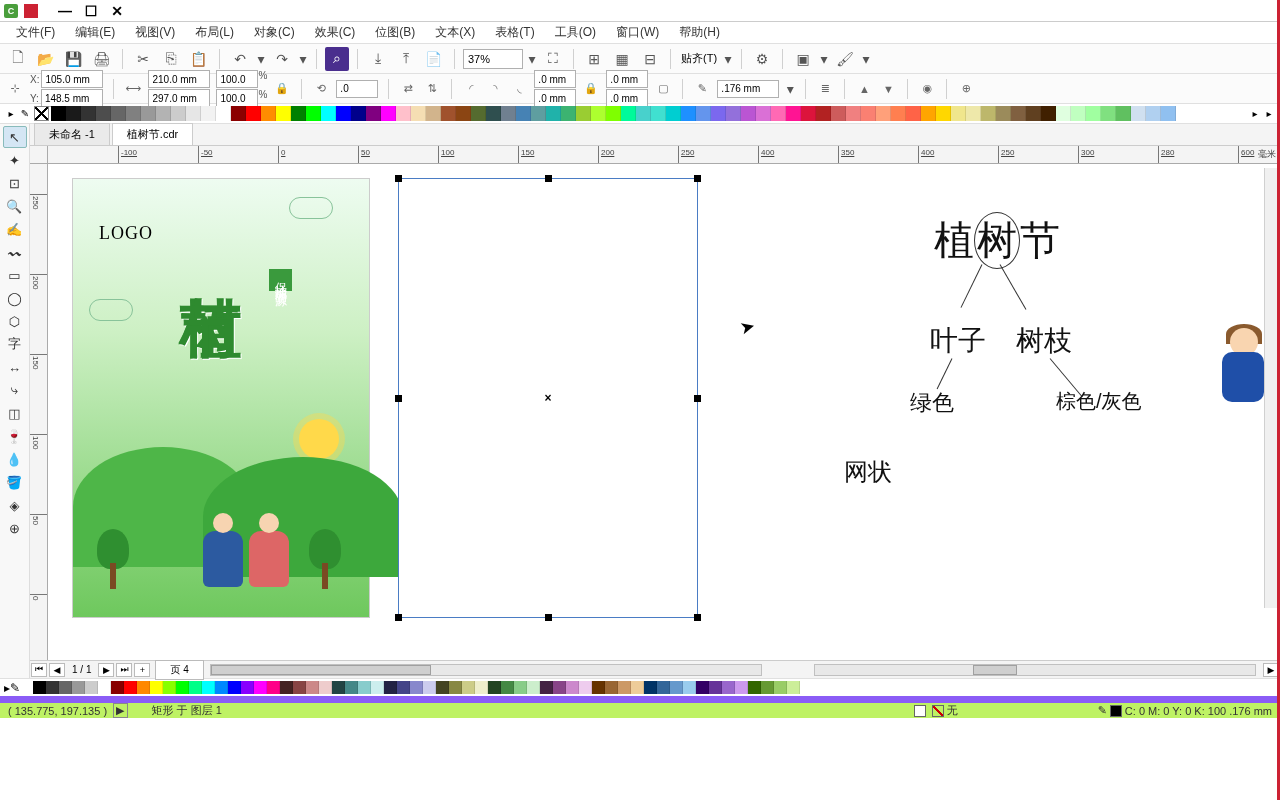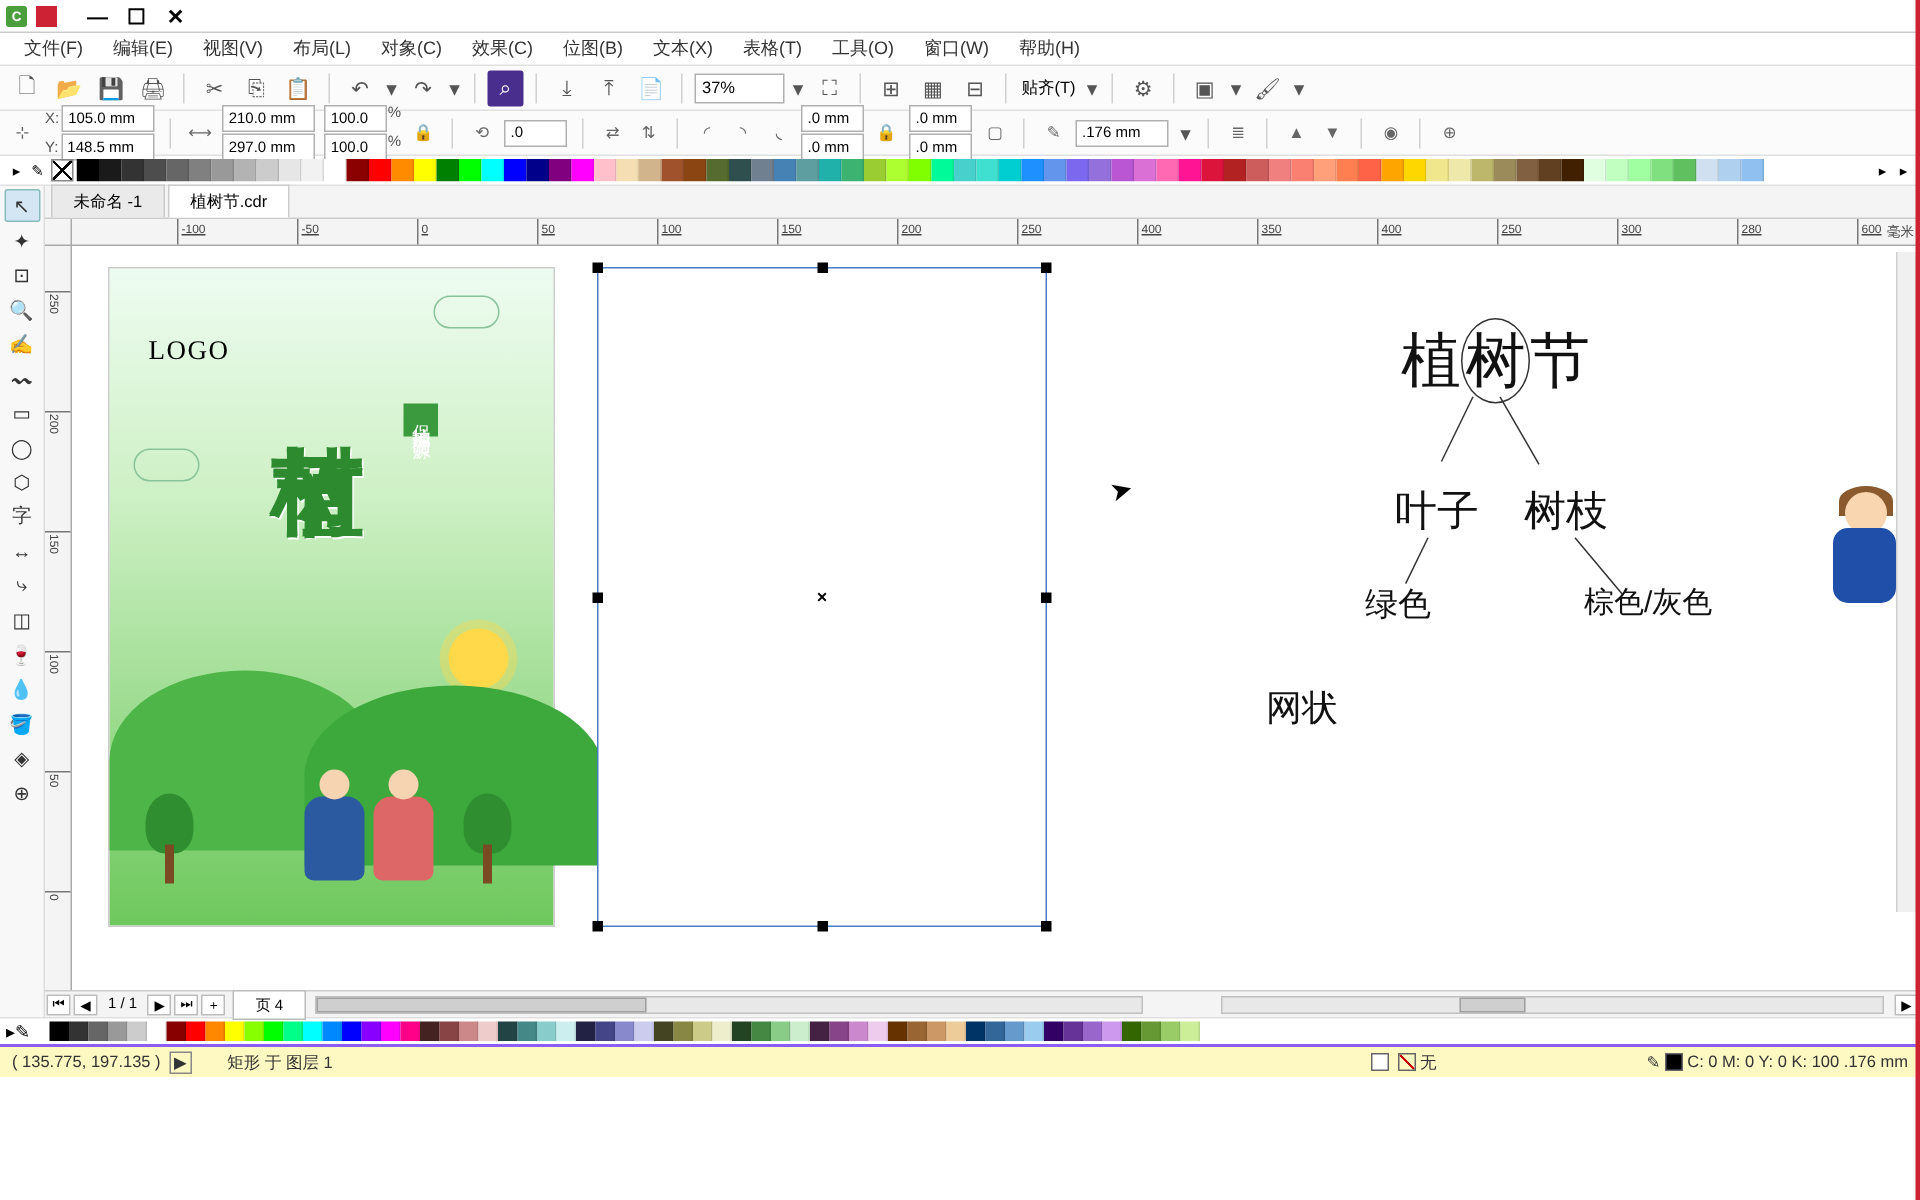--- a/index.html
+++ b/index.html
@@ -114,21 +114,21 @@
 .scroll-h-area .pagecount { padding:0 6px;}
 .scroll-h-area .pagetab { padding:2px 14px; border:1px solid #bbb; background:#fff; margin-left:4px;}
 .scroll-h-area .track { flex:1; height:12px; background:#e8e8e8; border:1px solid #c0c0c0; margin:0 6px; position:relative;}
 .scroll-h-area .track.t2 { flex:0.8;}
 .scroll-h-area .thumb-s { position:absolute; top:0; bottom:0; background:#cfcfcf; border:1px solid #a0a0a0;}
 
 .colorbar2 { height: 18px; background:#fff; display:flex; align-items:center; padding:0 4px; border-top:1px solid #e0e0e0;}
 .colorbar2 .swatches{display:flex;}
 .colorbar2 .sw { width:13px; height:13px; border-right:1px solid rgba(0,0,0,.1);}
 
-.statusbar { height: 22px; background:#fef9c3; border-top:2px solid #8b5cf6; display:flex; align-items:center; padding:0 8px; font-size:11px; color:#333;}
+.statusbar { height: 22px; background:#bef264; border-top:7px solid #8b5cf6; display:flex; align-items:center; padding:0 8px; font-size:11px; color:#333;}
 .statusbar .sgrow{flex:1;}
 .statusbar .swatch-sm{width:12px;height:12px;border:1px solid #666; display:inline-block; vertical-align:middle; margin:0 3px;}
 .statusbar .swatch-none{background:linear-gradient(45deg,transparent 44%,#c00 44%,#c00 56%,transparent 56%);}
 .rightborder { position:absolute; right:0; top:0; width:3px; height:800px; background:#c23;}
 </style>
 </head>
 <body>
 
 <div class="titlebar">
   <div class="logo">C</div>

